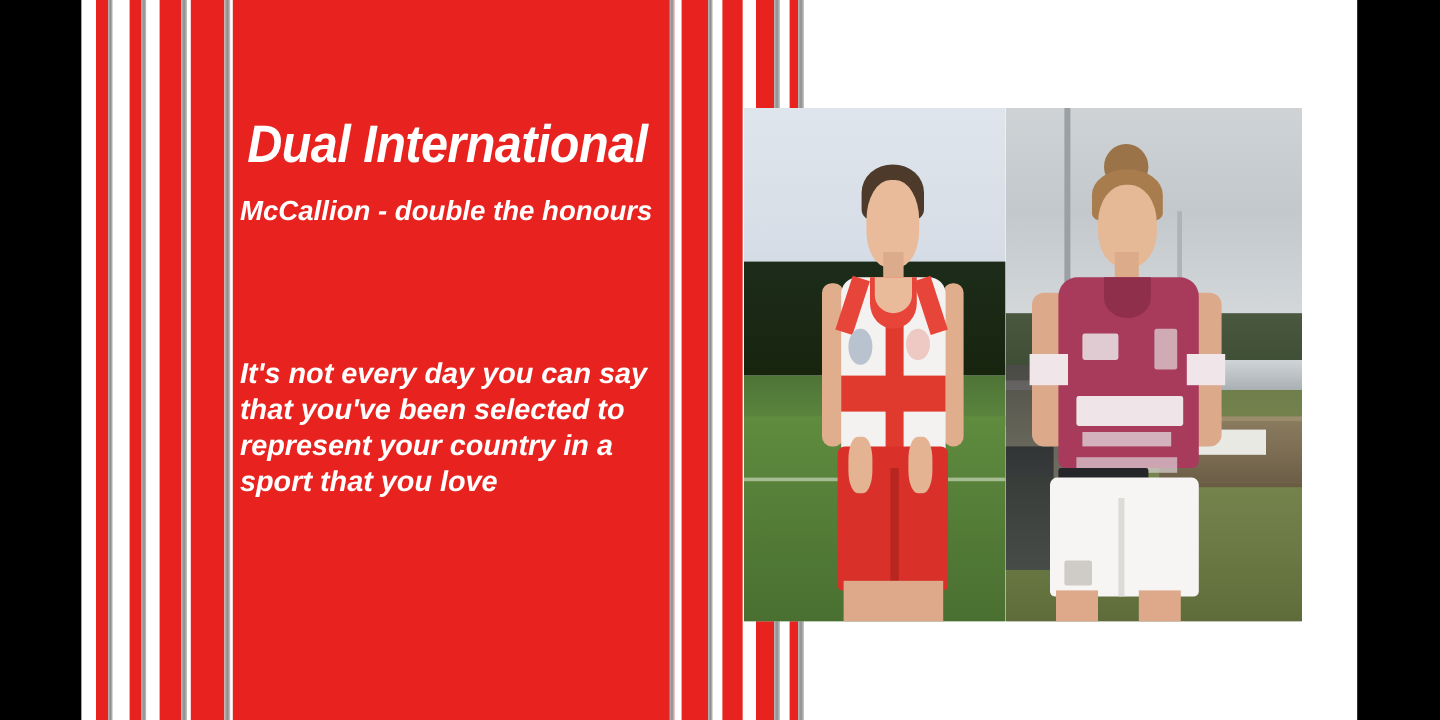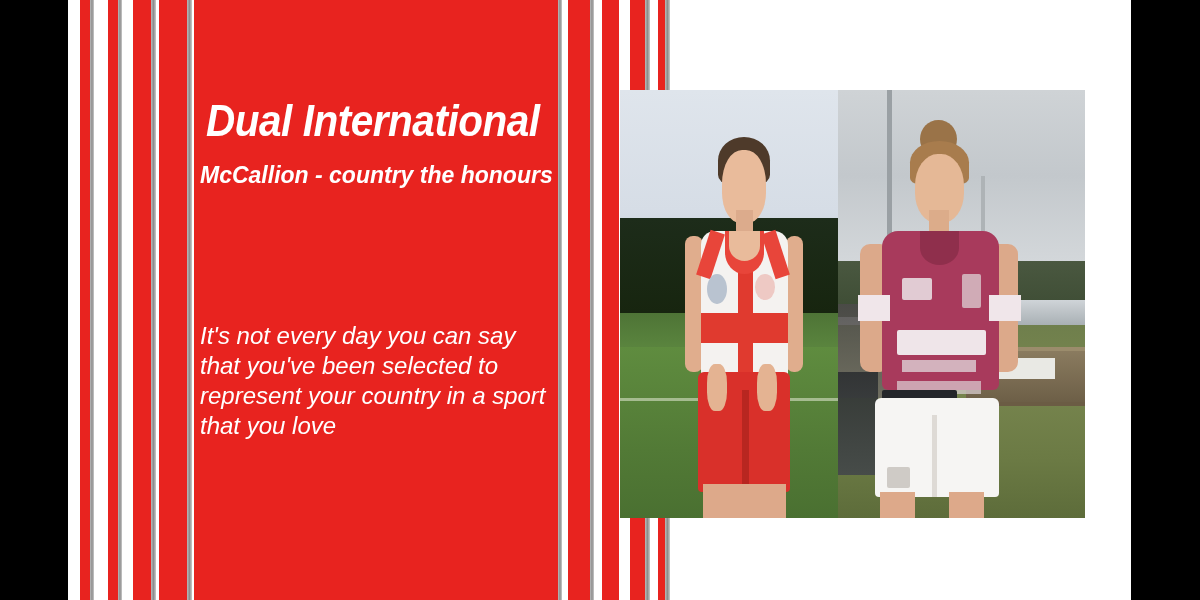--- a/index.html
+++ b/index.html
@@ -26,23 +26,23 @@
     font-family:"Liberation Sans Narrow","Liberation Sans",sans-serif;
     transform:scaleX(.92);transform-origin:left top;
     letter-spacing:-.5px;white-space:nowrap;
   }
   .subhead{
     position:absolute;left:200px;top:162px;width:400px;
     color:#ffffff;font-size:23px;line-height:26px;
     font-weight:bold;font-style:italic;white-space:nowrap;
   }
   .quote{
-    position:absolute;left:200px;top:321px;width:350px;
+    position:absolute;left:200px;top:297px;width:350px;
     color:#ffffff;font-size:24px;line-height:30px;
-    font-weight:normal;font-style:italic;
+    font-weight:bold;font-style:italic;
   }
 
   
   .logo{position:absolute;left:196px;top:418px;width:150px;height:92px;}
   .logo svg{display:block;}
 
   
   .photo{position:absolute;top:90px;height:428px;overflow:hidden;}
   .photoL{left:620px;width:218px;}
   .photoR{left:838px;width:247px;}
@@ -213,17 +213,17 @@
     <div class="fig R-text3"></div>
     <div class="fig R-belt"></div>
     <div class="fig R-shorts"></div>
     <div class="fig R-shortsplit"></div>
     <div class="fig R-shortlogo"></div>
     <div class="fig R-legL"></div>
     <div class="fig R-legR"></div>
   </div>
 
   <div class="headline">Dual International</div>
-  <div class="subhead">McCallion -  country the honours</div>
+  <div class="subhead">McCallion -  double the honours</div>
   <div class="quote">It's not every day you can say that you've been selected to represent your country in a sport that you love</div>
 
 
 </div>
 
 </body></html>

